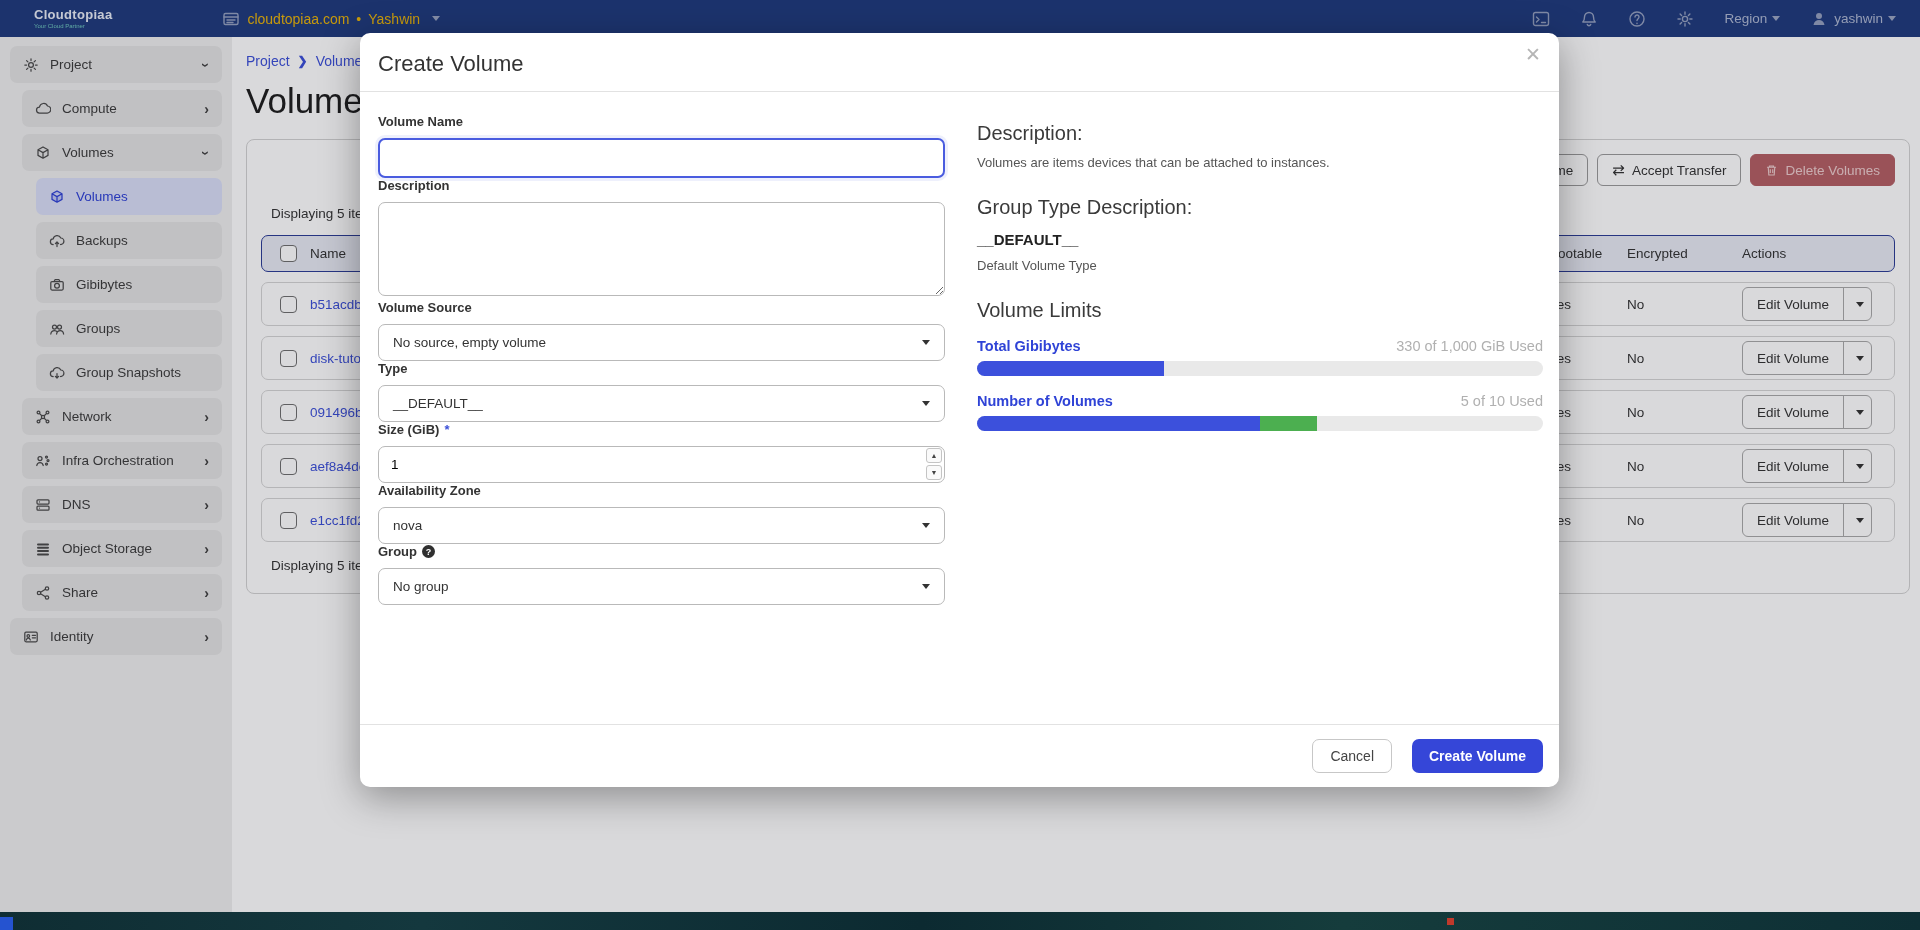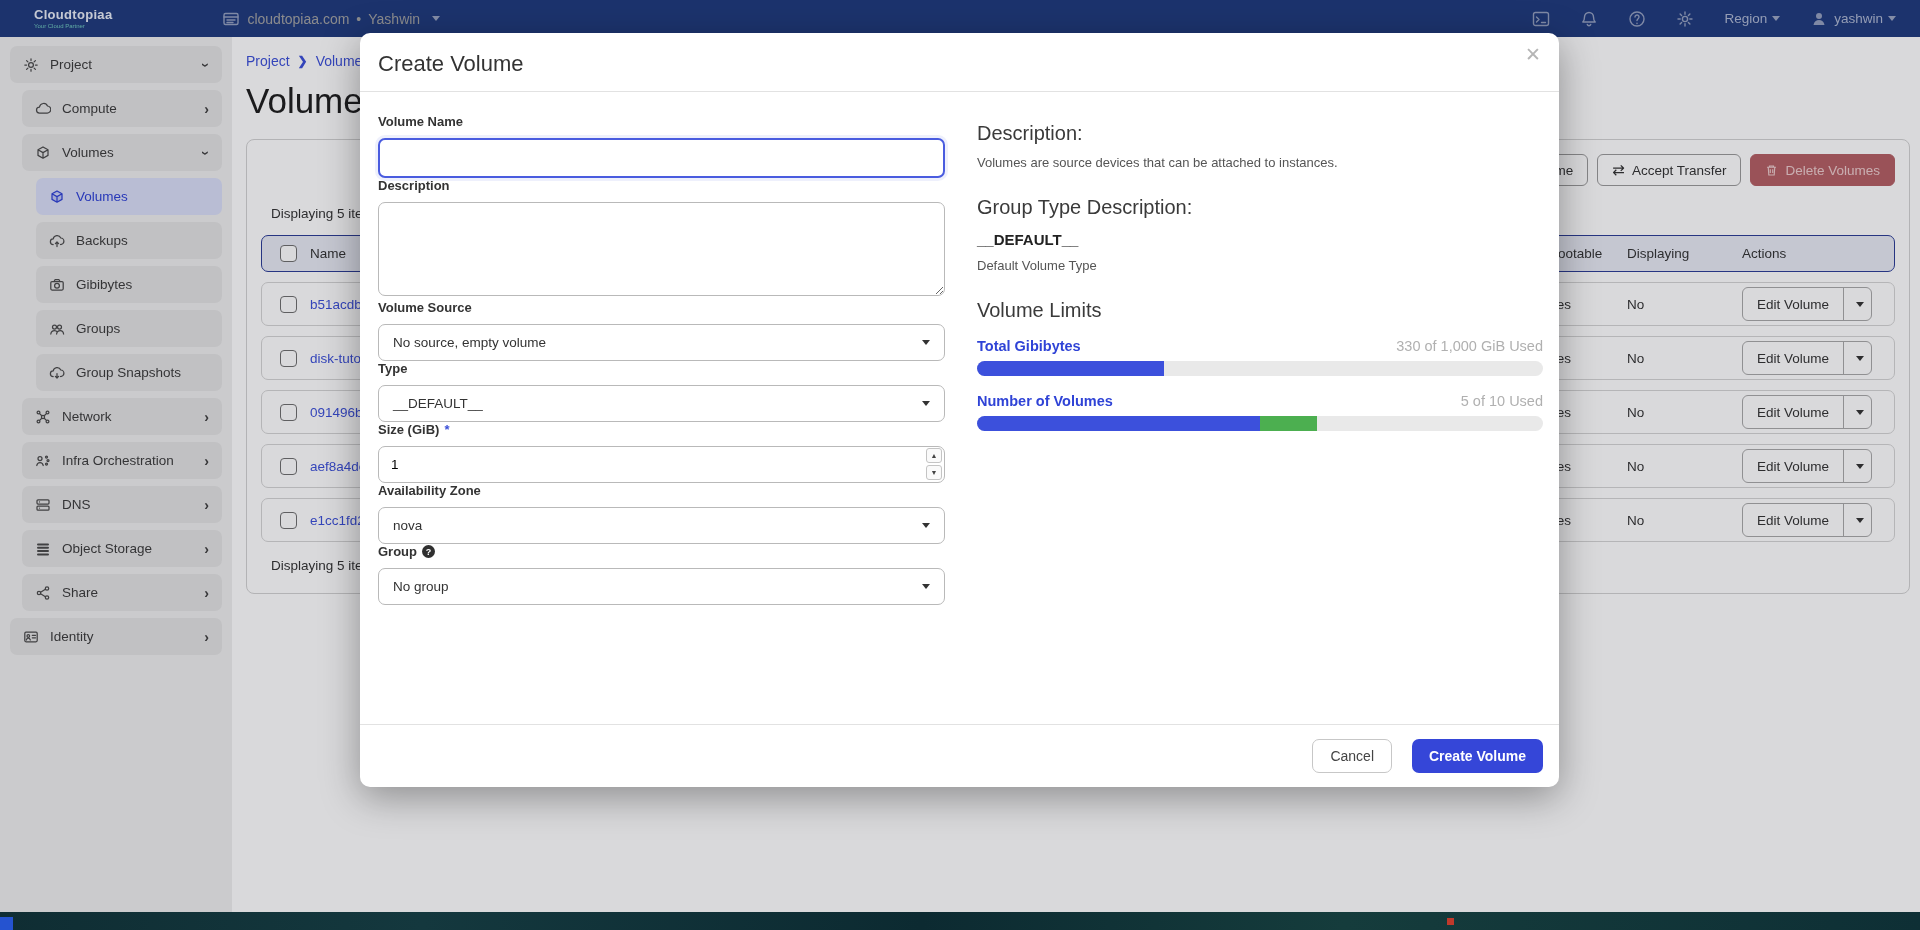--- a/index.html
+++ b/index.html
@@ -6,21 +6,21 @@
   html,body { width:1920px; height:930px; }
   body { font-family:"Liberation Sans", sans-serif; background:#fff; overflow:hidden; }
   .app { position:relative; width:1920px; height:930px; background:#fff; overflow:hidden; }
 
   
   .navbar { position:absolute; top:0; left:0; right:0; height:37px; background:#1e3a7d;
             display:flex; align-items:center; color:#b9c2d8; z-index:5; padding:0 24px 0 34px; }
   .brand { display:flex; flex-direction:column; line-height:1; margin-right:110px; }
   .brand-name { font-size:13px; font-weight:bold; color:#e8ecf6; letter-spacing:.3px; }
   .brand-tag { font-size:6px; color:#6fc6bb; margin-top:2px; }
-  .nav-context { display:flex; align-items:center; gap:7px; font-size:14px; color:#a3a3a3; }
+  .nav-context { display:flex; align-items:center; gap:7px; font-size:14px; color:#eab308; }
   .caret { display:inline-block; width:0; height:0; border-left:4px solid transparent;
            border-right:4px solid transparent; border-top:5px solid #9aa5c2; margin-left:5px; }
   .nav-right { margin-left:auto; display:flex; align-items:center; gap:30px; }
   .nav-ic { width:18px; height:18px; display:inline-flex; }
   .nav-ic svg { width:18px; height:18px; stroke:#94a0bf; fill:none; stroke-width:1.4;
                 stroke-linecap:round; stroke-linejoin:round; }
   .nav-text-item { display:flex; align-items:center; font-size:13.5px; color:#aeb8d2; }
 
   
   .sidebar { position:absolute; top:37px; left:0; width:232px; bottom:18px; background:#efefef; padding-top:9px; }
@@ -357,21 +357,21 @@
         </button>
       </div>
       <div class="displaying">Displaying 5 items</div>
 
       <div class="thead">
         <span class="col-check">
             <span class="checkbox"></span>
           </span>
         <span class="col-name">Name</span>
         <span class="col-bootable">Bootable</span>
-        <span class="col-encrypted">Displaying</span>
+        <span class="col-encrypted">Encrypted</span>
         <span class="col-actions">Actions</span>
       </div>
 
       <div class="trow">
         <span class="col-check">
             <span class="checkbox"></span>
           </span>
         <span class="col-name"><a href="#">b51acdb6</a></span>
         <span class="col-bootable">Yes</span>
         <span class="col-encrypted">No</span>
@@ -507,21 +507,21 @@
           </label>
           <div class="selectbox">
             <span>No group</span>
             <span class="caret-dark"></span>
           </div>
         </div>
       </div>
 
       <div class="info-col">
         <div class="info-h">Description:</div>
-        <p class="info-body">Volumes are source devices that can be attached to instances.</p>
+        <p class="info-body">Volumes are items devices that can be attached to instances.</p>
         <div class="info-h">Group Type Description:</div>
         <div class="type-name">__DEFAULT__</div>
         <div class="type-desc">Default Volume Type</div>
         <div class="info-h limits-h">Volume Limits</div>
 
         <div class="limit-head">
           <span class="limit-label">Total Gibibytes</span>
           <span class="limit-usage">330 of 1,000 GiB Used</span>
         </div>
         <div class="bar">

